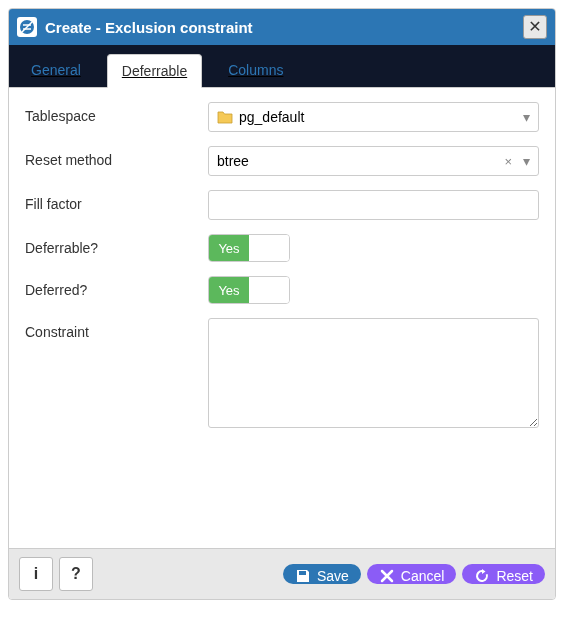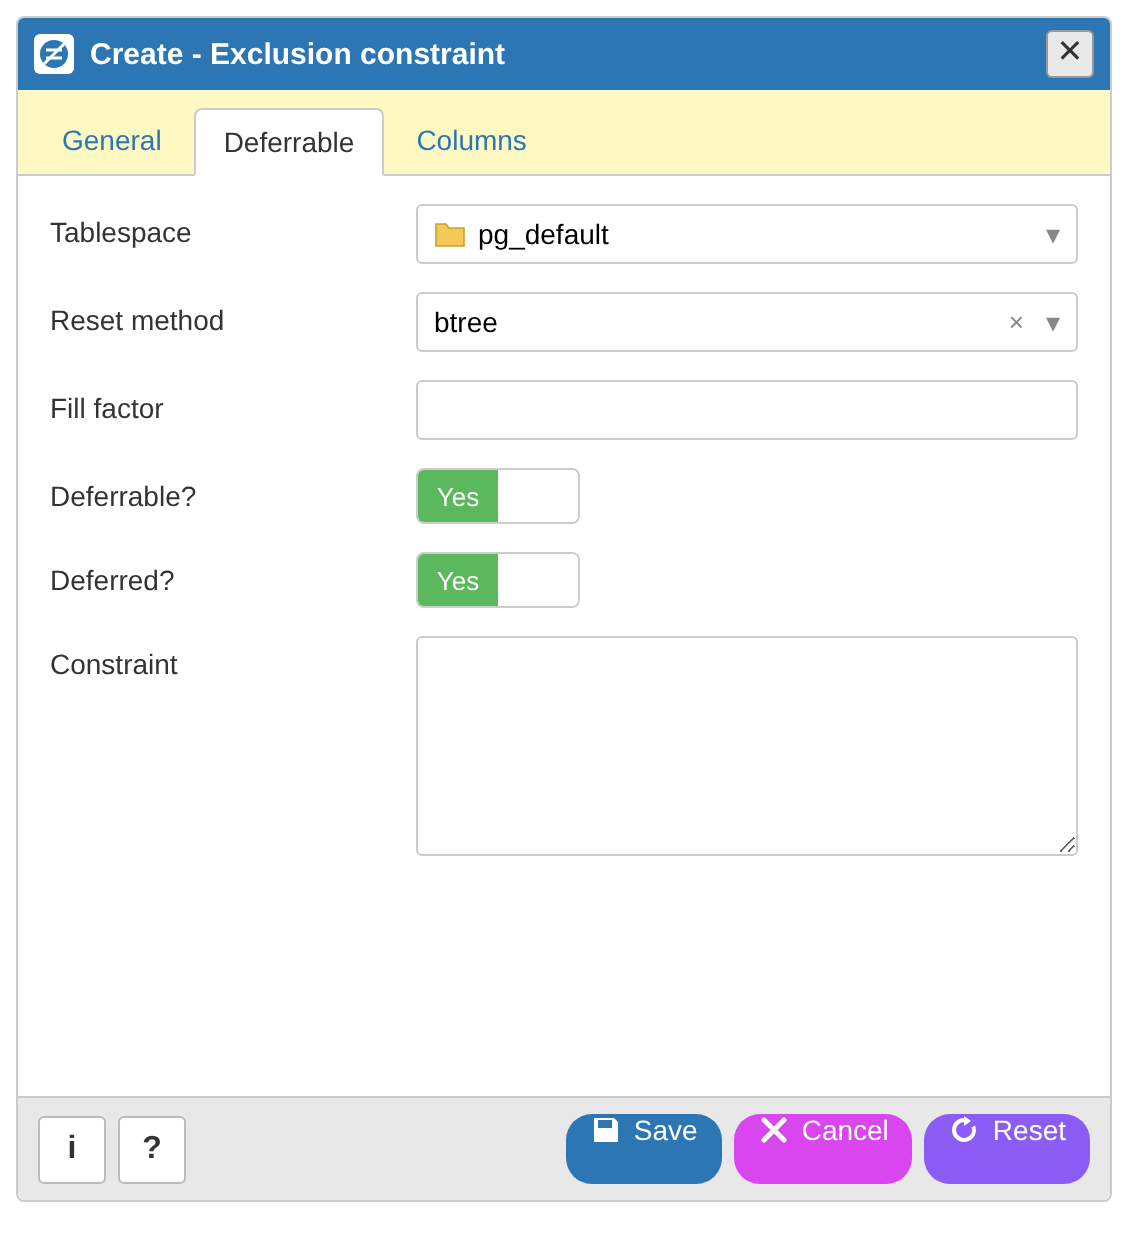--- a/index.html
+++ b/index.html
@@ -39,25 +39,26 @@
     background: #e8e8e8;
     border: 1px solid #999;
     border-radius: 3px;
     display: flex; align-items: center; justify-content: center;
     cursor: pointer;
     color: #333;
     font-size: 16px;
     line-height: 1;
   }
   .tabbar {
-    background: #fef9c3;
+    background: #0f172a;
     border-bottom: 1px solid #ccc;
     display: flex;
     padding: 8px 8px 0 8px;
-    gap: 2px;
+    gap: 12px;
+    text-decoration: underline;
   }
   .tab {
     padding: 8px 14px;
     color: #2c76b4;
     cursor: pointer;
     border-top-left-radius: 4px;
     border-top-right-radius: 4px;
     position: relative;
     top: 1px;
   }
@@ -151,31 +152,31 @@
     background: #fff;
     border: 1px solid #bbb;
     border-radius: 3px;
     display: flex; align-items: center; justify-content: center;
     cursor: pointer;
     color: #333;
     font-size: 16px;
     font-weight: bold;
   }
   .btn {
-    height: 35px;
+    height: 20px;
     border: none;
     border-radius: 13px;
     padding: 0 12px;
-    display: inline-flex; align-items: flex-start; gap: 6px;
+    display: inline-flex; align-items: flex-end; gap: 6px;
     color: #fff;
     cursor: pointer;
     font-size: 14px;
   }
   .btn-save { background: #2c76b4; }
-  .btn-cancel { background: #d946ef; }
+  .btn-cancel { background: #8b5cf6; }
   .btn-reset { background: #8b5cf6; }
   .btn svg { width: 16px; height: 16px; fill: #fff; }
 </style>
 </head>
 <body>
 
 <div class="dialog">
 
   <div class="titlebar">
     <div class="app-icon">

